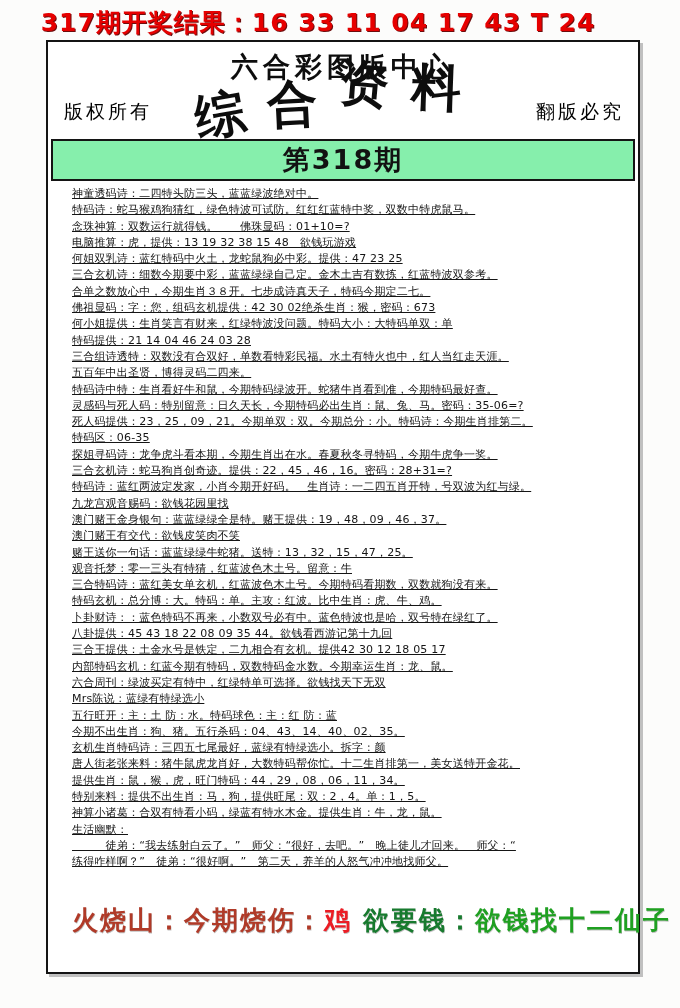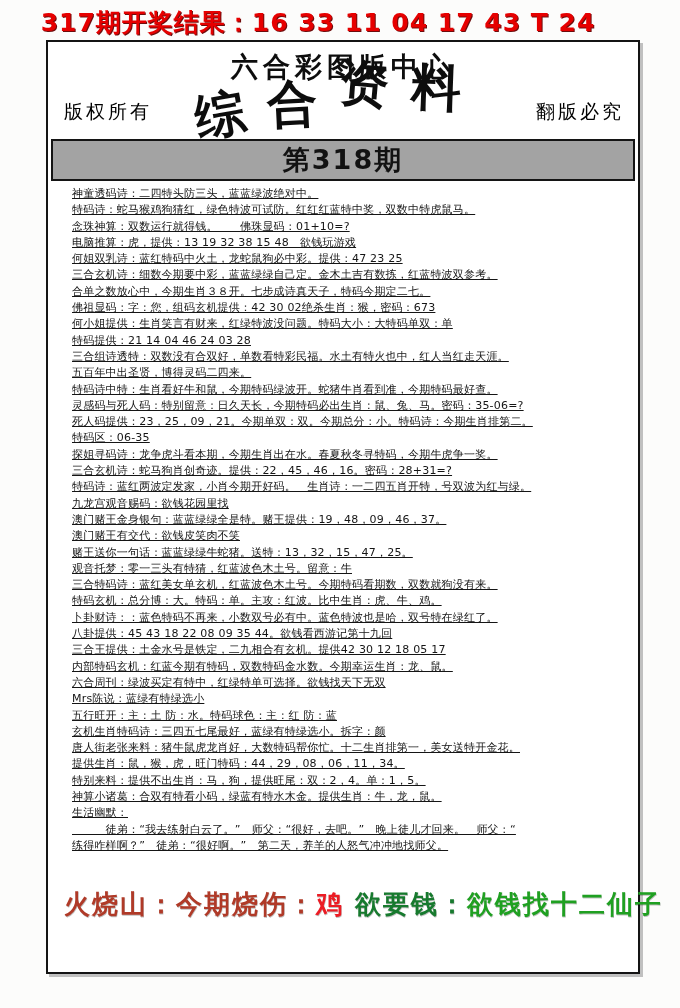--- a/index.html
+++ b/index.html
@@ -37,29 +37,29 @@
   .brush-ch4{transform:translateY(-3px) rotate(2deg);}
   .copyright-left,.copyright-right{
     position:absolute;bottom:14px;font-size:19px;font-weight:normal;
     letter-spacing:3px;color:#000000;
   }
   .copyright-left{left:16px;}
   .copyright-right{right:14px;}
   .issue-box{
     margin:0 3px;border:2px solid #141414;height:38px;line-height:38px;
     text-align:center;font-size:27px;font-weight:bold;letter-spacing:2px;
-    box-sizing:content-box;background:#a3a3a3;
+    box-sizing:content-box;background:#86efac;
   }
   .content{
     padding:5px 6px 0 24px;font-size:11px;line-height:16.3px;
     letter-spacing:.2px;color:#151515;text-decoration:underline;
   }
   .text-line{white-space:pre;overflow:hidden;}
   .footer-line{
-    margin-top:33px;padding-left:16px;
+    margin-top:33px;padding-left:24px;
     font-size:26px;font-weight:bold;letter-spacing:2px;white-space:pre;
   }
   .footer-line span{text-shadow:.5px .5px 0 rgba(0,0,0,.25);}
 </style>
 </head>
 <body>
 
 <div class="top-result">317期开奖结果：16 33 11 04 17 43 T 24</div>
 
 <div class="sheet">
@@ -102,20 +102,21 @@
       <div class="text-line">观音托梦：零一三头有特猜，红蓝波色木土号。留意：牛</div>
       <div class="text-line">三合特码诗：蓝红美女单玄机，红蓝波色木土号。今期特码看期数，双数就狗没有来。</div>
       <div class="text-line">特码玄机：总分博：大。特码：单。主攻：红波。比中生肖：虎、牛、鸡。</div>
       <div class="text-line">卜卦财诗：：蓝色特码不再来，小数双号必有中。蓝色特波也是哈，双号特在绿红了。</div>
       <div class="text-line">八卦提供：45 43 18 22 08 09 35 44。欲钱看西游记第十九回</div>
       <div class="text-line">三合王提供：土金水号是铁定，二九相合有玄机。提供42 30 12 18 05 17</div>
       <div class="text-line">内部特码玄机：红蓝今期有特码，双数特码金水数。今期幸运生肖：龙、鼠。</div>
       <div class="text-line">六合周刊：绿波买定有特中，红绿特单可选择。欲钱找天下无双</div>
       <div class="text-line">Mrs陈说：蓝绿有特绿选小</div>
       <div class="text-line">五行旺开：主：土 防：水。特码球色：主：红 防：蓝</div>
+      <div class="text-line">今期不出生肖：狗、猪。五行杀码：04、43、14、40、02、35。</div>
       <div class="text-line">玄机生肖特码诗：三四五七尾最好，蓝绿有特绿选小。拆字：颜</div>
       <div class="text-line">唐人街老张来料：猪牛鼠虎龙肖好，大数特码帮你忙。十二生肖排第一，美女送特开金花。</div>
       <div class="text-line">提供生肖：鼠，猴，虎，旺门特码：44，29，08，06，11，34。</div>
       <div class="text-line">特别来料：提供不出生肖：马，狗，提供旺尾：双：2，4。单：1，5。</div>
       <div class="text-line">神算小诸葛：合双有特看小码，绿蓝有特水木金。提供生肖：牛，龙，鼠。</div>
       <div class="text-line">生活幽默：</div>
       <div class="text-line">　　　徒弟：“我去练射白云了。”　师父：“很好，去吧。”　晚上徒儿才回来。　师父：“</div>
       <div class="text-line">练得咋样啊？”　徒弟：“很好啊。”　第二天，养羊的人怒气冲冲地找师父。</div>
     </div>
 

